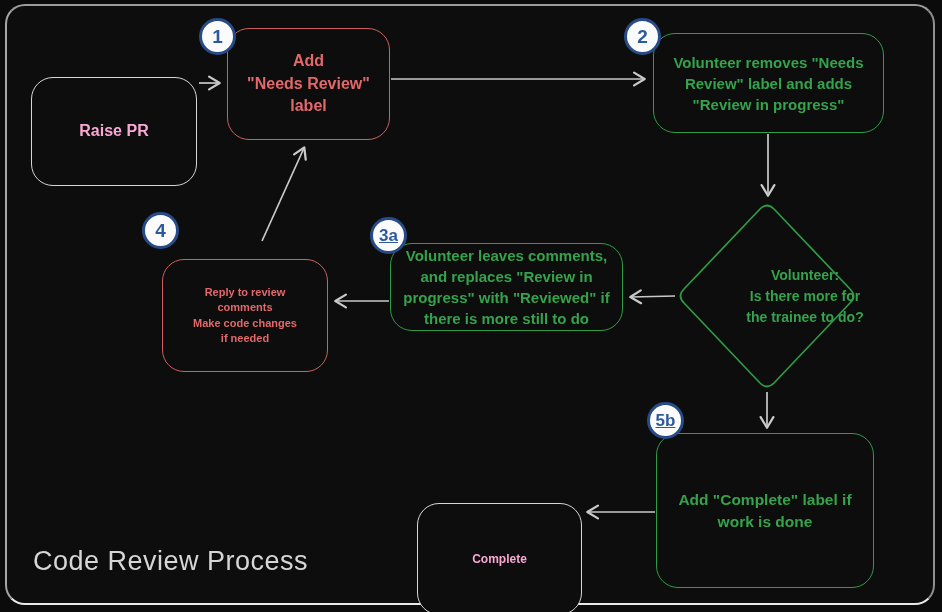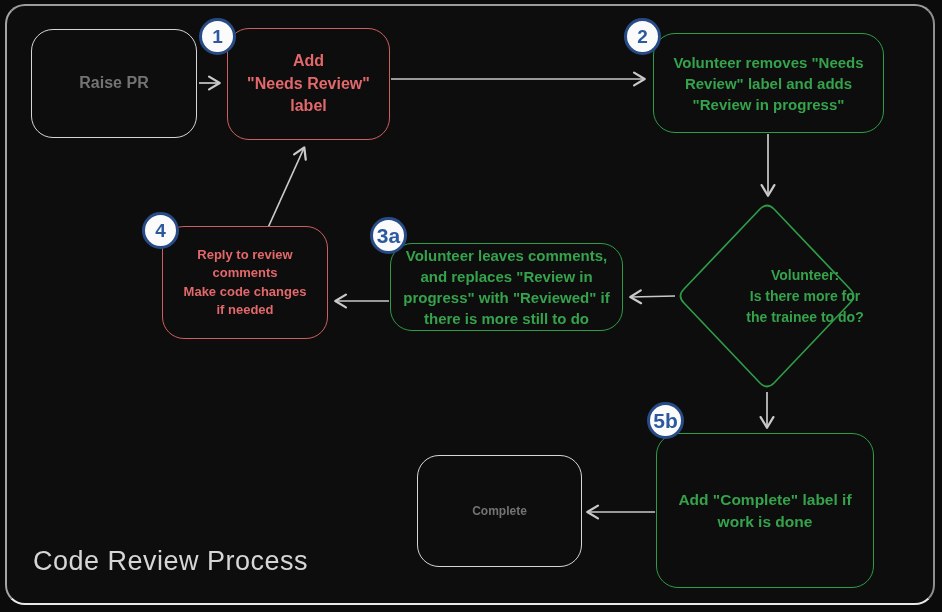--- a/index.html
+++ b/index.html
@@ -16,36 +16,36 @@
   }
   svg.layer{position:absolute;left:0;top:0;pointer-events:none;}
   .node{
     position:absolute;box-sizing:border-box;
     display:flex;align-items:center;justify-content:center;
     text-align:center;white-space:pre-line;
     border:1.7px solid;border-radius:22px;
     font-size:15px;font-weight:600;line-height:1.4;
     padding:12px 6px;background:#0d0d0d;
   }
-  .node.white{border-color:#d6d6d6;color:#737373;}
+  .node.white{border-color:#d6d6d6;color:#f9a8d4;margin-top:48px;}
   .node.red{border-color:#cd5f5f;color:#e3686b;}
   .node.green{border-color:#2e9c47;color:#35a24c;}
   .diamond-label{
     position:absolute;display:flex;align-items:center;justify-content:center;
     text-align:center;white-space:pre-line;color:#35a24c;
     font-size:14px;font-weight:600;line-height:1.5;
   }
   .badge{
     position:absolute;width:37px;height:37px;box-sizing:border-box;
     border-radius:50%;background:#fbfbfb;border:3.5px solid #274b86;
     color:#2d5a9e;font-weight:bold;font-size:19px;
     display:flex;align-items:center;justify-content:center;
     z-index:5;
   }
-  .badge.small{font-size:21px;}
+  .badge.small{font-size:17px;text-decoration:underline;}
   #title{
     position:absolute;left:33px;top:546px;
     color:#d6d6d6;font-size:27px;font-weight:500;letter-spacing:0.5px;
   }
 </style>
 </head>
 <body>
 
 <div id="stage">
 
@@ -83,21 +83,21 @@
 
   <div class="diamond-label" style="left:715px;top:252px;width:180px;height:88px;">Volunteer:
 Is there more for
 the trainee to do?</div>
 
   <div class="node green" style="left:390px;top:243px;width:233px;height:88px;">Volunteer leaves comments,
 and replaces "Review in
 progress" with "Reviewed" if
 there is more still to do</div>
 
-  <div class="node red" style="left:162px;top:226px;width:166px;height:113px;font-size:13px;">Reply to review
+  <div class="node red" style="left:162px;top:259px;width:166px;height:113px;font-size:11px;">Reply to review
 comments
 Make code changes
 if needed</div>
 
   <div class="node green" style="left:656px;top:433px;width:218px;height:155px;font-size:15.5px;">Add "Complete" label if
 work is done</div>
 
   <div class="node white" style="left:417px;top:455px;width:165px;height:112px;font-size:12px;">Complete</div>
 
   <div class="badge" style="left:199px;top:18px;">1</div>

